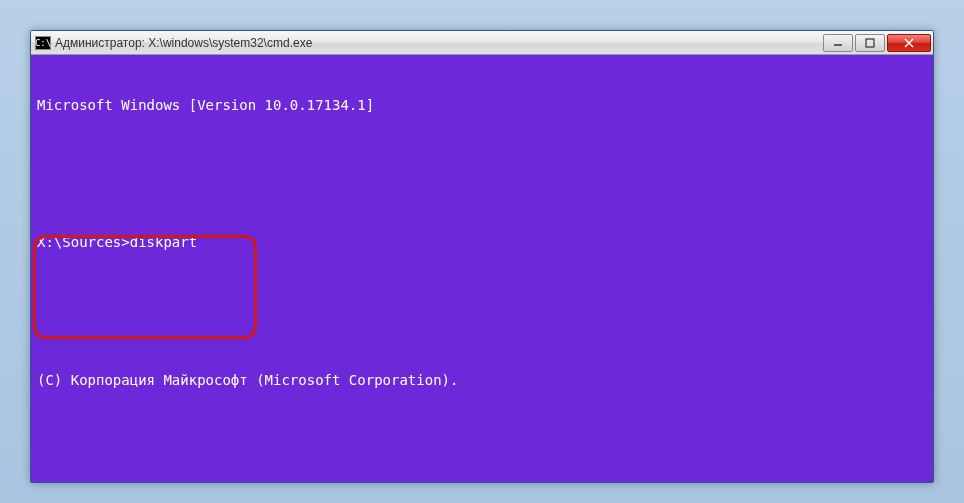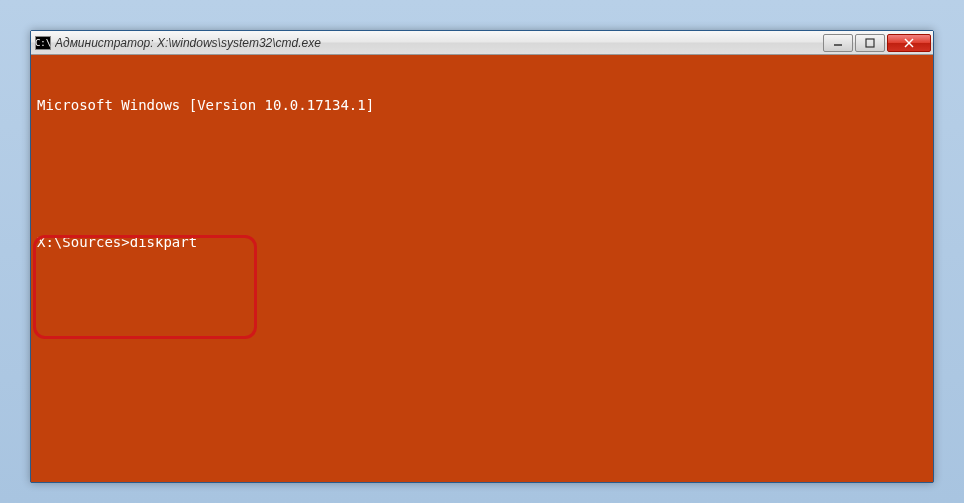--- a/index.html
+++ b/index.html
@@ -39,21 +39,20 @@
       align-items: center;
       justify-content: center;
       font-family: monospace;
       font-size: 9px;
       background: #000;
       color: #fff;
       border: 1px solid #888;
     }
     .titlebar-text {
       flex: 1;
-      font-style: italic;
       white-space: nowrap;
       overflow: hidden;
     }
     .controls {
       display: flex;
       gap: 2px;
     }
     .ctrl-btn {
       width: 30px;
       height: 18px;
@@ -66,21 +65,21 @@
       cursor: pointer;
     }
     .ctrl-btn.close {
       width: 44px;
       background: linear-gradient(to bottom, #f08080 0%, #e04030 48%, #c02010 52%, #d03020 100%);
       border-color: #a01000;
     }
     .ctrl-btn svg { display: block; }
     .terminal {
       flex: 1;
-      background: #c2410c;
+      background: #6d28d9;
       color: #fff;
       font-family: Consolas, "Lucida Console", monospace;
       font-size: 14px;
       line-height: 1.4;
       padding: 2px 6px;
       white-space: pre;
       overflow: hidden;
       position: relative;
     }
     .line { white-space: pre; }
@@ -121,20 +120,21 @@
       </div>
     </div>
   </div>
   <div class="terminal">
     <div class="line">Microsoft Windows [Version 10.0.17134.1]</div>
     <div class="line"></div>
     <div class="line"></div>
     <div class="line">X:\Sources&gt;diskpart</div>
     <div class="line"></div>
     <div class="line"></div>
+    <div class="line">(C) Корпорация Майкрософт (Microsoft Corporation).</div>
     
     <div class="line"></div>
     
     <div class="line"></div>
     
     <div class="line"></div>
     
     <div class="highlight-box"></div>
   </div>
 </div>

